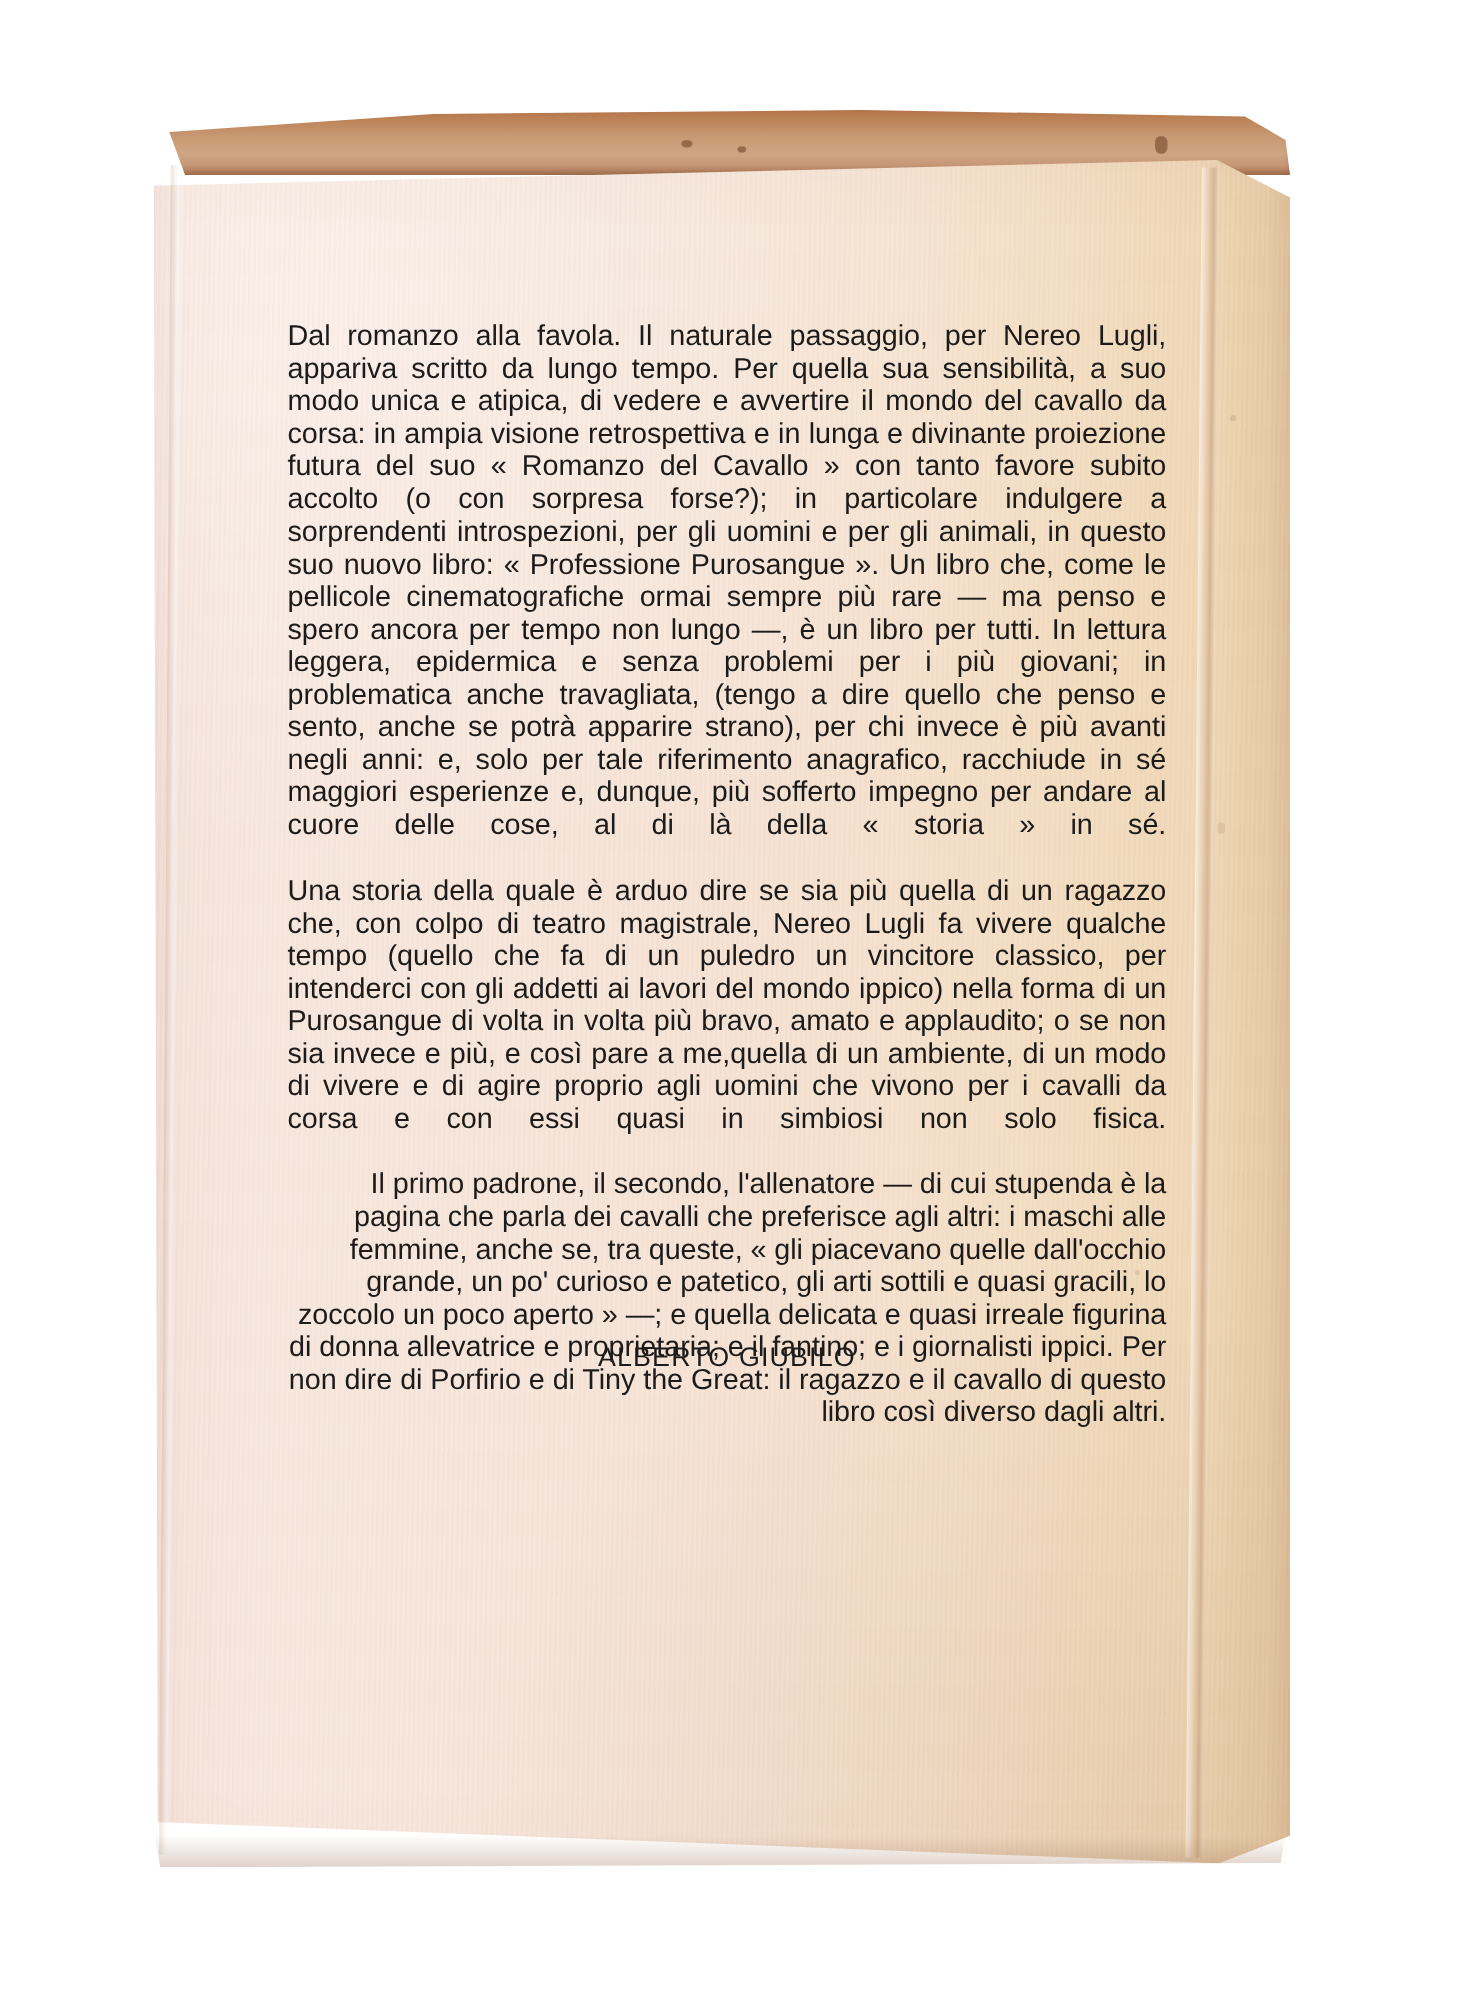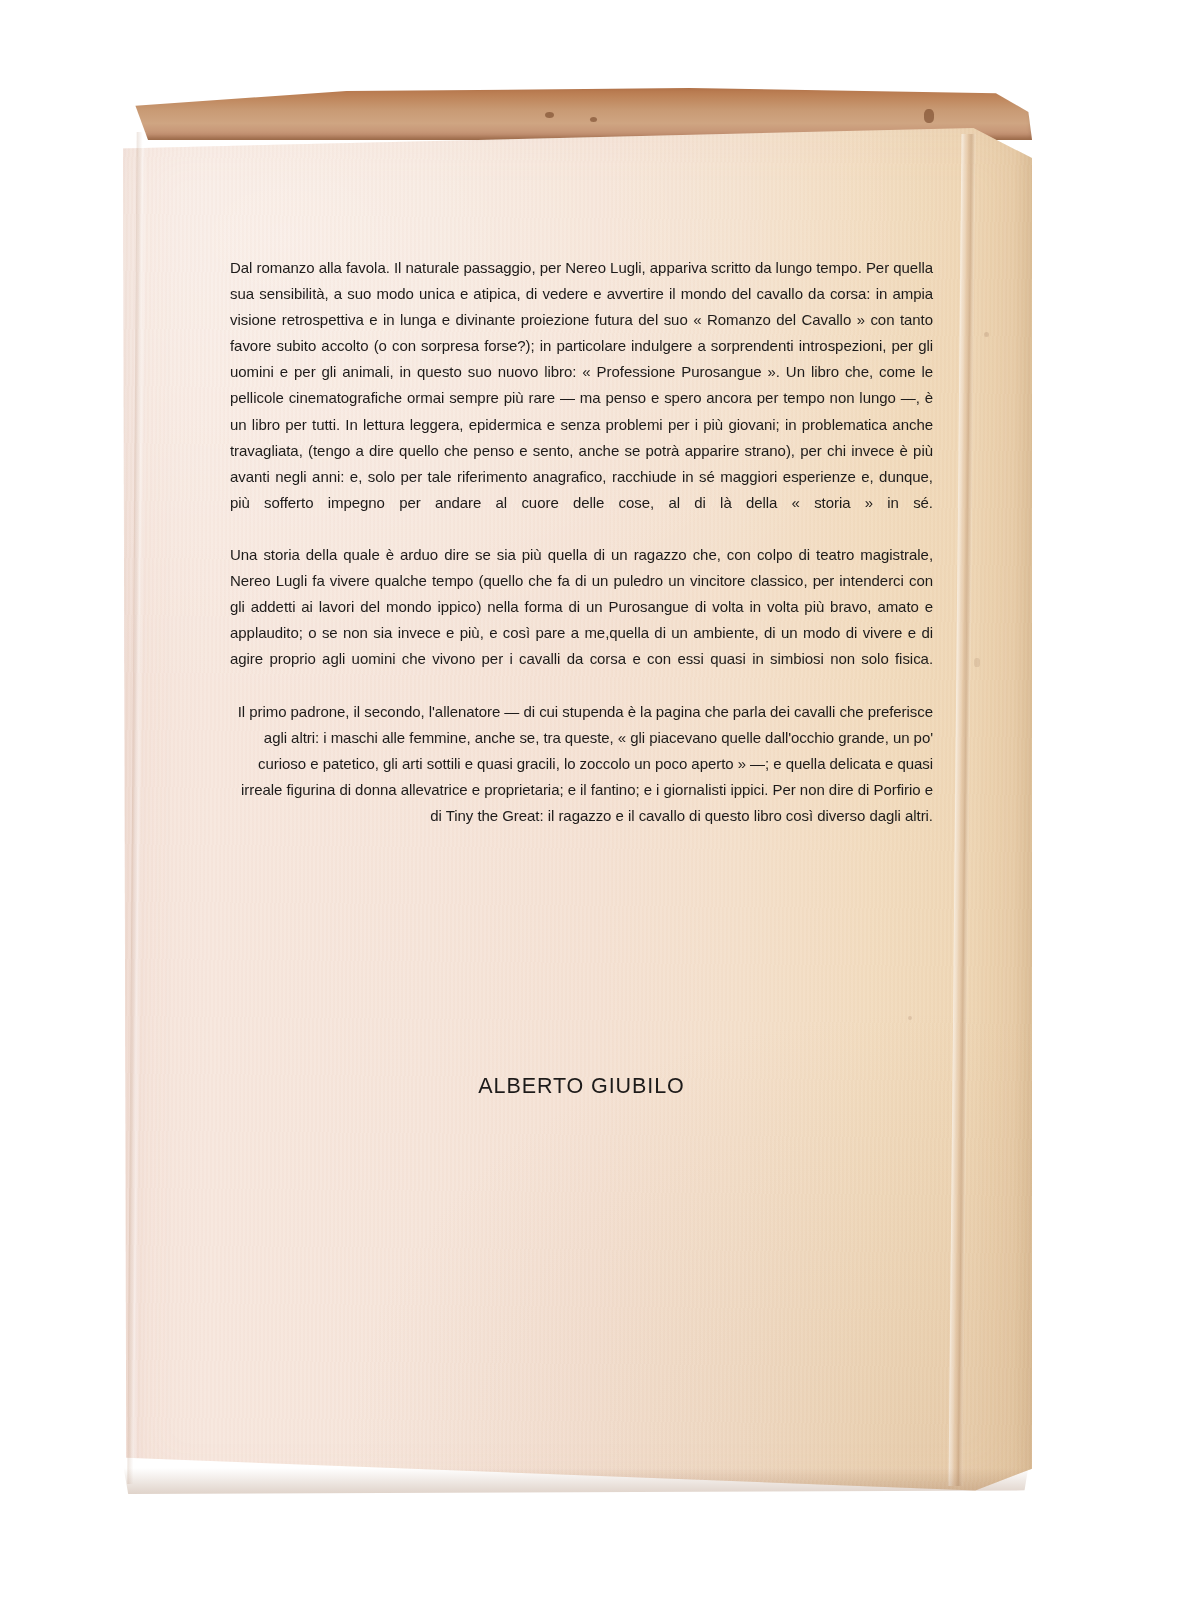--- a/index.html
+++ b/index.html
@@ -136,21 +136,21 @@
   }
 
   
   #blurb {
     position: absolute;
     left: 118px;
     top: 167px;
     width: 703px;
     color: #1d1b1a;
     font-family: "Liberation Sans", sans-serif;
-    font-size: 15px;
+    font-size: 23px;
     line-height: 26.1px;
     letter-spacing: -0.05px;
     text-align: justify;
     text-justify: inter-word;
     -webkit-font-smoothing: antialiased;
   }
   #blurb p {
     margin: 0;
     text-align: justify;
   }

